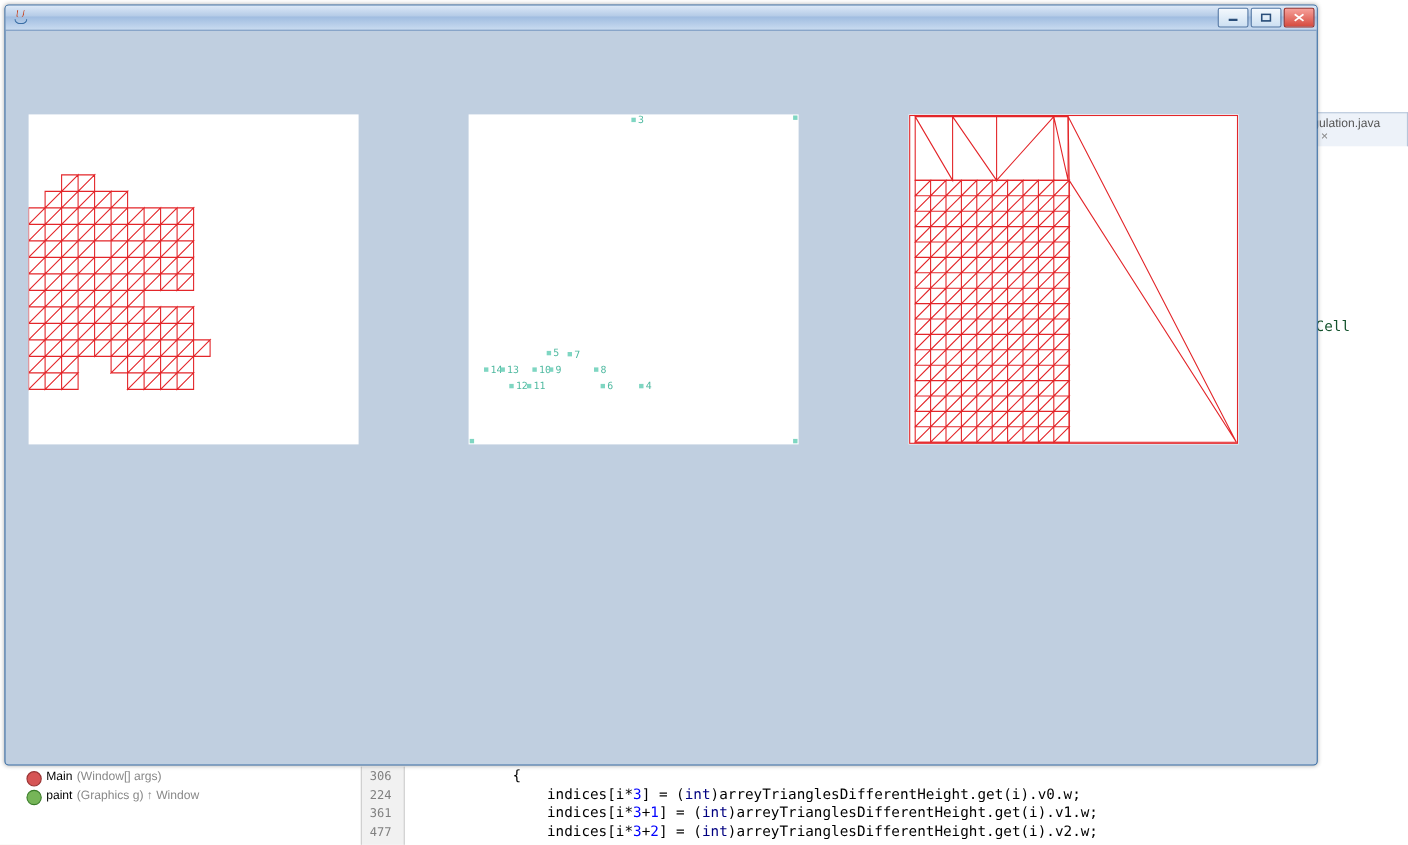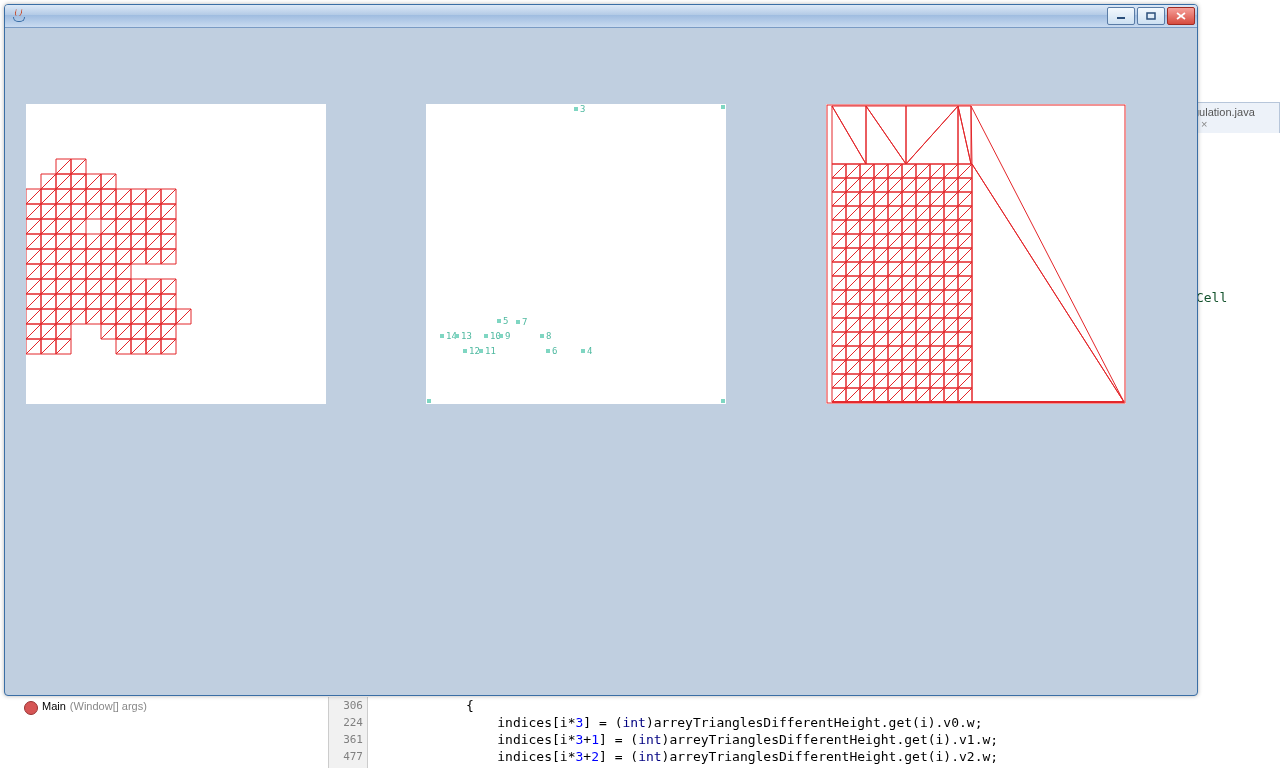--- a/index.html
+++ b/index.html
@@ -10,21 +10,21 @@
   .ide-code{position:absolute;left:1149px;top:290px;font-family:Consolas,monospace;font-size:13px;white-space:nowrap;color:#14532d;}
   
   .ide-lower{position:absolute;left:18px;right:0;top:700px;bottom:0;background:#fff;}
   .outline{position:absolute;left:24px;top:698px;width:300px;font-size:11px;line-height:17px;}
   .outline .row{display:flex;align-items:flex-end;gap:4px;white-space:nowrap;}
   .outline .ico{width:12px;height:12px;border-radius:50%;display:inline-block;}
   .ico-field{background:#E28E3B;border:1px solid #A0651A;border-radius:2px;}
   .ico-method{background:#D65555;border:1px solid #933;}
   .ico-method-p{background:#76B558;border:1px solid #3A7D2A;}
   .outline .muted{color:#888;}
-  .gutter{position:absolute;left:328px;top:697px;width:40px;bottom:0;background:#F1F1F1;border-left:1px solid #CCC;border-right:1px solid #CCC;font-family:Consolas,monospace;font-size:11px;color:#808080;text-align:right;padding-right:4px;line-height:17px;box-sizing:border-box;}
+  .gutter{position:absolute;left:328px;top:697px;width:40px;bottom:0;background:#F1F1F1;border-left:1px solid #CCC;border-right:1px solid #CCC;font-family:Consolas,monospace;font-size:11px;color:#808080;text-align:center;padding-right:4px;line-height:17px;box-sizing:border-box;}
   .editor{position:absolute;left:372px;top:697px;right:0;bottom:0;font-family:Consolas,monospace;font-size:13px;color:#000;line-height:17px;white-space:pre;}
   .kw{color:#000080;font-weight:normal;}
   .num{color:#0000FF;}
   
   .win{position:absolute;left:4px;top:4px;width:1192px;height:690px;border:1px solid #3A6EA5;border-radius:4px;background:#c0cfe0;box-shadow:0 0 4px rgba(0,0,0,.3);overflow:hidden;}
   .titlebar{height:22px;background:linear-gradient(#DDE9F7,#B3CAE6 45%,#9FBCE0 46%,#C9DBF0);display:flex;align-items:center;padding:0 2px;border-bottom:1px solid #7A9BC4;}
   .titlebar .java-ico{width:16px;height:16px;margin:0 4px;display:inline-block;position:relative;}
   .java-ico::before{content:"";position:absolute;left:4px;top:1px;width:5px;height:7px;border:1.5px solid #C74A2A;border-top:none;border-bottom:none;border-radius:0 0 3px 3px;transform:skewX(-10deg);}
   .java-ico::after{content:"";position:absolute;left:2px;top:9px;width:10px;height:4px;border:1.5px solid #3A6EA5;border-top:none;border-radius:0 0 6px 6px;}
   .titlebar .title{flex:1;font-size:12px;color:#000;}
@@ -49,20 +49,25 @@
 </div>
 <div class="ide-code">isibleCell</div>
 
 <div class="ide-lower"></div>
 
 <div class="outline">
   <div class="row">
     <span class="ico ico-method"></span>
     <span>Main</span>
     <span class="muted">(Window[] args)</span>
+  </div>
+  <div class="row">
+    <span class="ico ico-method-p"></span>
+    <span>paint</span>
+    <span class="muted">(Graphics g) ↑ Window</span>
   </div>
 </div>
 
 <div class="gutter" id="gutter">
     <div>306</div>
     <div>224</div>
     <div>361</div>
     <div>477</div>
   </div>
 <div class="editor" id="editor"><div>            {</div><div>                indices[i*<span class="num">3</span>] = (<span class="kw">int</span>)arreyTrianglesDifferentHeight.get(i).v0.w;</div><div>                indices[i*<span class="num">3</span>+<span class="num">1</span>] = (<span class="kw">int</span>)arreyTrianglesDifferentHeight.get(i).v1.w;</div><div>                indices[i*<span class="num">3</span>+<span class="num">2</span>] = (<span class="kw">int</span>)arreyTrianglesDifferentHeight.get(i).v2.w;</div></div>

